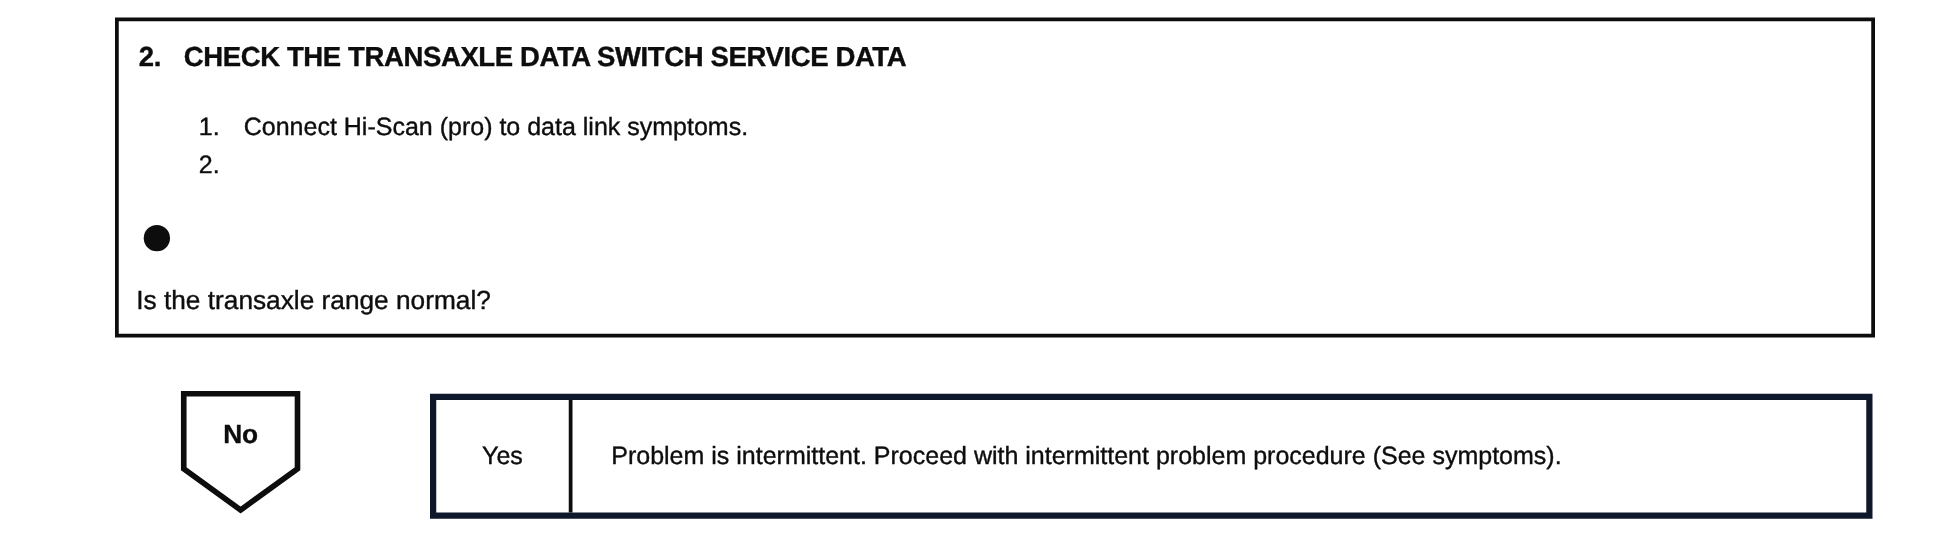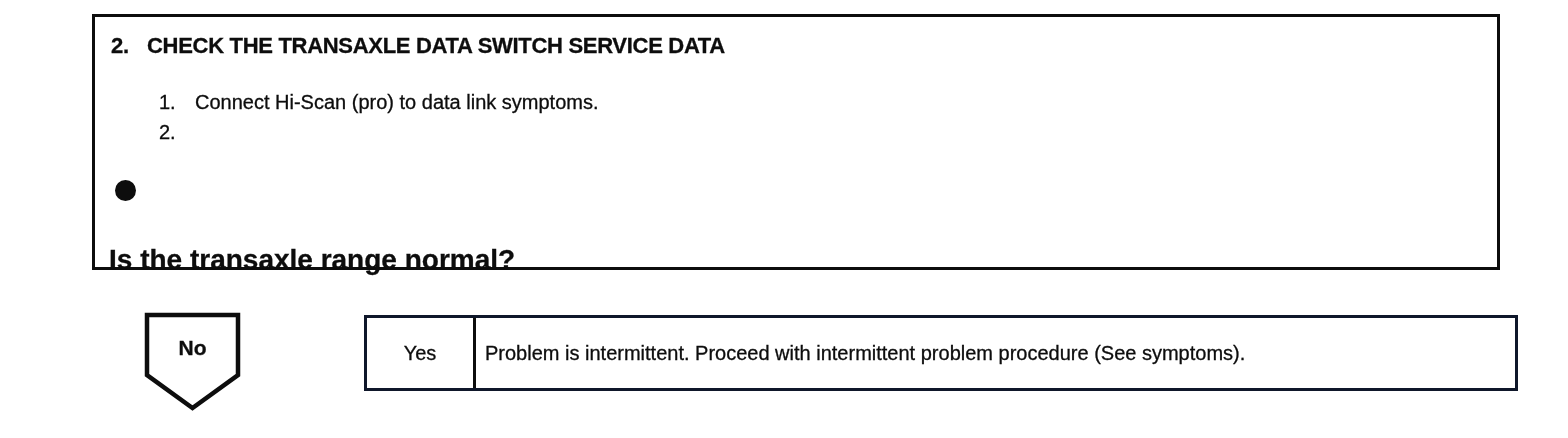--- a/index.html
+++ b/index.html
@@ -49,54 +49,54 @@
     background: #0d0d0d; border-radius: 50%;
     margin-right: 23px;
     flex: none;
   }
   .spec-row sub {
     font-size: 13px; font-weight: 700;
     position: relative; top: 3px; left: 1px;
   }
 
   .question {
-    position: absolute; left: 14px; top: 227px;
-    font-size: 28px; font-weight: 700;
+    position: absolute; left: 14px; top: 212px;
+    font-size: 21px; font-weight: 400;
     white-space: nowrap;
   }
 
   
   .no-marker {
     position: absolute; left: 144px; top: 312px;
     width: 97px; height: 99px;
   }
   .no-marker svg { display: block; width: 97px; height: 99px; }
   .no-label {
     position: absolute; left: 0; top: 24px; width: 97px;
     text-align: center;
     font-size: 21px; font-weight: 700;
   }
 
   .result-table {
-    position: absolute; left: 364px; top: 315px;
-    width: 1154px; height: 76px;
-    border: 3px solid #0f172a;
+    position: absolute; left: 344px; top: 315px;
+    width: 1154px; height: 100px;
+    border: 5px solid #0f172a;
     background: #ffffff;
     display: flex;
   }
   .answer-cell {
     width: 109px; flex: none;
     border-right: 3px solid #0d0d0d;
     display: flex; align-items: center; justify-content: center;
     font-size: 20px; font-weight: 400;
   }
   .instruction-cell {
     flex: 1;
     display: flex; align-items: center;
-    padding-left: 9px; padding-right: 8px;
+    padding-left: 31px; padding-right: 8px;
     font-size: 20px; font-weight: 400;
     white-space: nowrap;
   }
 </style>
 </head>
 <body>
 
 <div class="page">
 
   <div class="proc-box">

